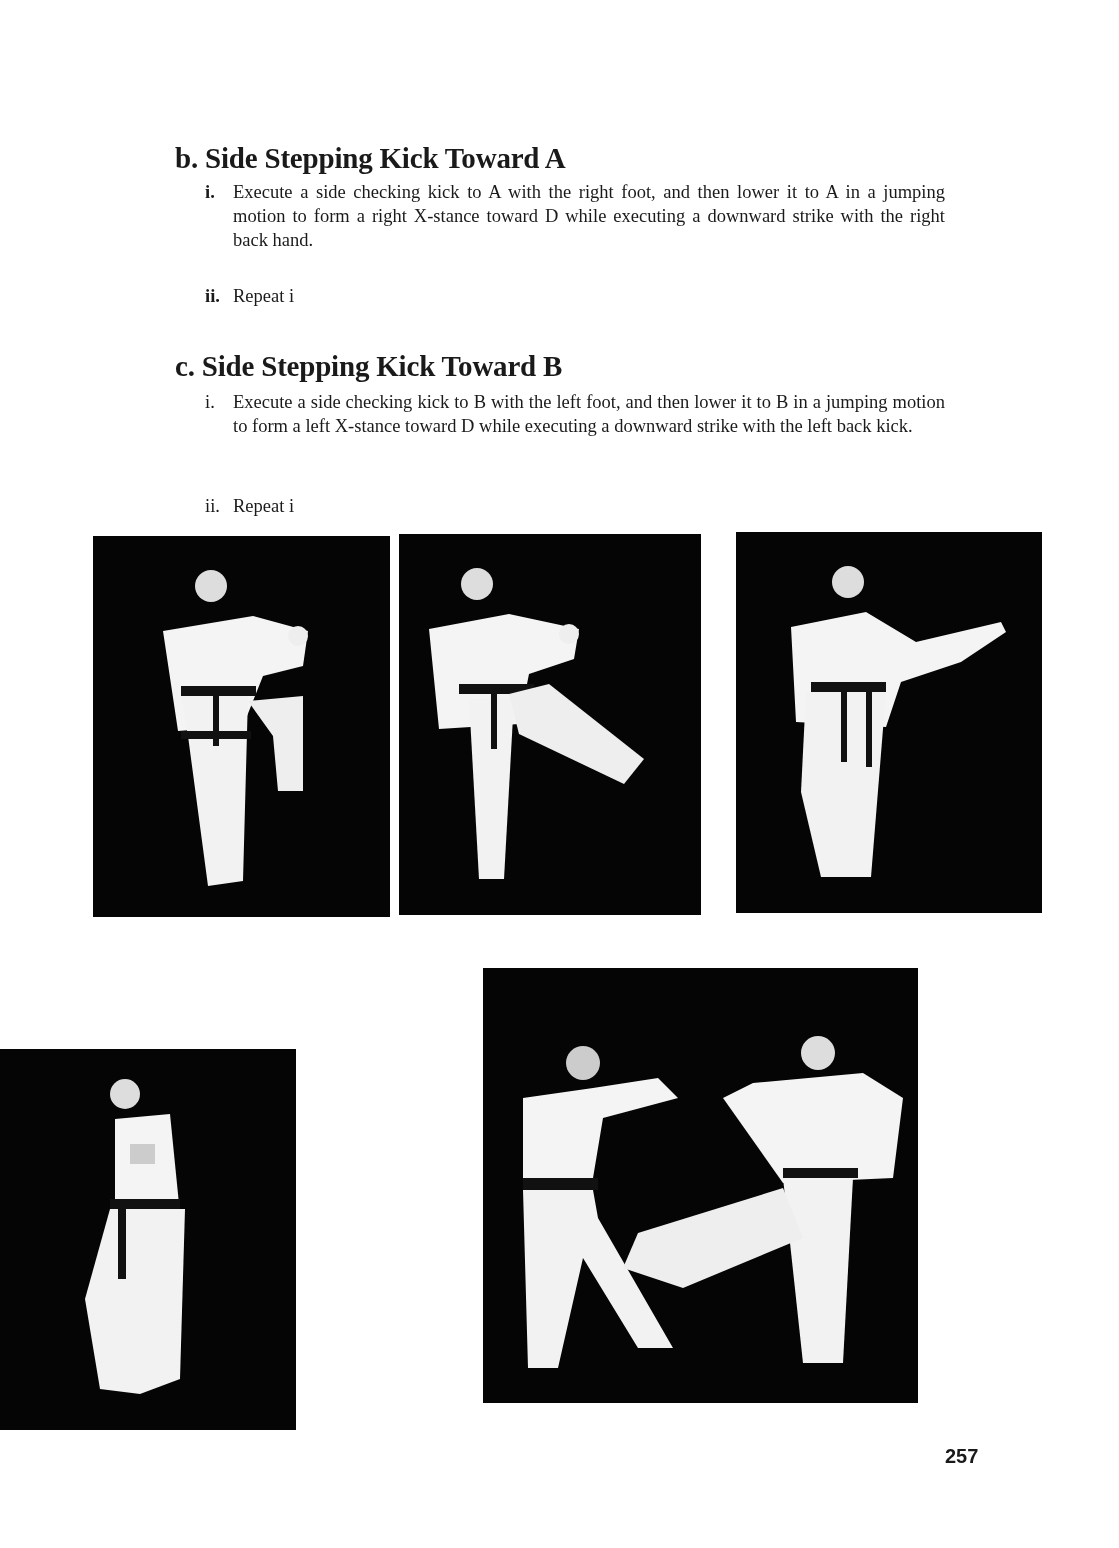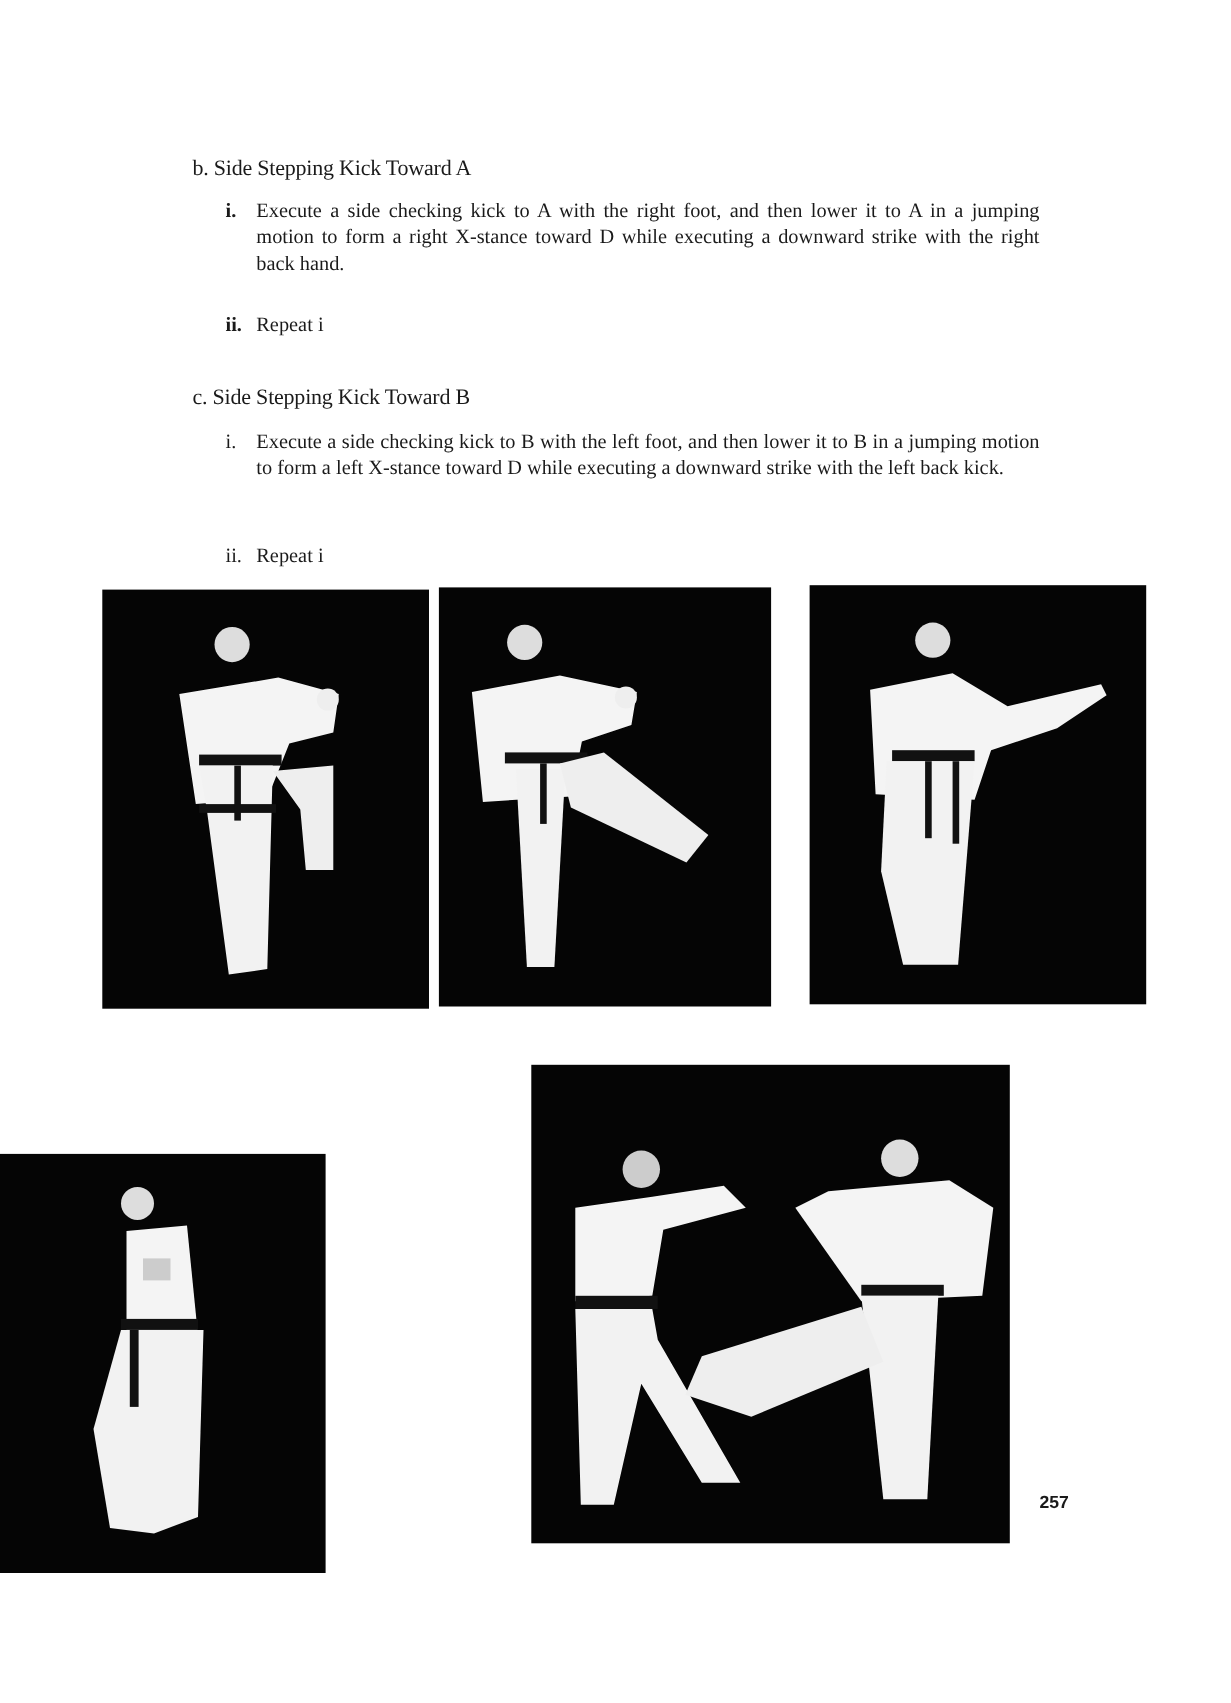--- a/index.html
+++ b/index.html
@@ -1,28 +1,28 @@
 <!DOCTYPE html>
 <html><head>
 <meta charset="utf-8">
 <style>
   html, body { margin:0; padding:0; background:#ffffff; }
   body { width:1119px; height:1548px; position:relative; overflow:hidden;
          font-family:"DejaVu Serif","Liberation Serif",serif; color:#1a1a1a; }
   .heading { position:absolute; left:175px; font-family:"Liberation Serif",serif;
-             font-weight:normal; font-size:20px; letter-spacing:-0.2px; }
+             font-weight:bold; font-size:29px; letter-spacing:-0.2px; }
   .item { position:absolute; left:205px; width:740px; font-family:"Liberation Serif",serif;
           font-size:18.5px; line-height:24px; display:flex; }
   .item .num { width:28px; flex:none; }
   .item .num.bold { font-weight:bold; }
   .item .txt { flex:1; text-align:justify; }
   .photo { position:absolute; background:#050505; overflow:hidden; }
   .photo svg { width:100%; height:100%; display:block; }
-  .pagenum { position:absolute; left:945px; top:1358px; font-family:"Liberation Sans",sans-serif;
-             font-weight:bold; font-size:16px; }
+  .pagenum { position:absolute; left:945px; top:1445px; font-family:"Liberation Sans",sans-serif;
+             font-weight:bold; font-size:20px; }
 </style>
 </head>
 <body>
 
 <div class="heading" style="top:142px;">b. Side Stepping Kick Toward A</div>
 
 <div class="item" style="top:180px;">
   <span class="num bold">i.</span>
   <span class="txt">Execute a side checking kick to A with the right foot, and then lower it to A in a jumping motion to form a right X-stance toward D while executing a downward strike with the right back hand.</span>
 </div>

